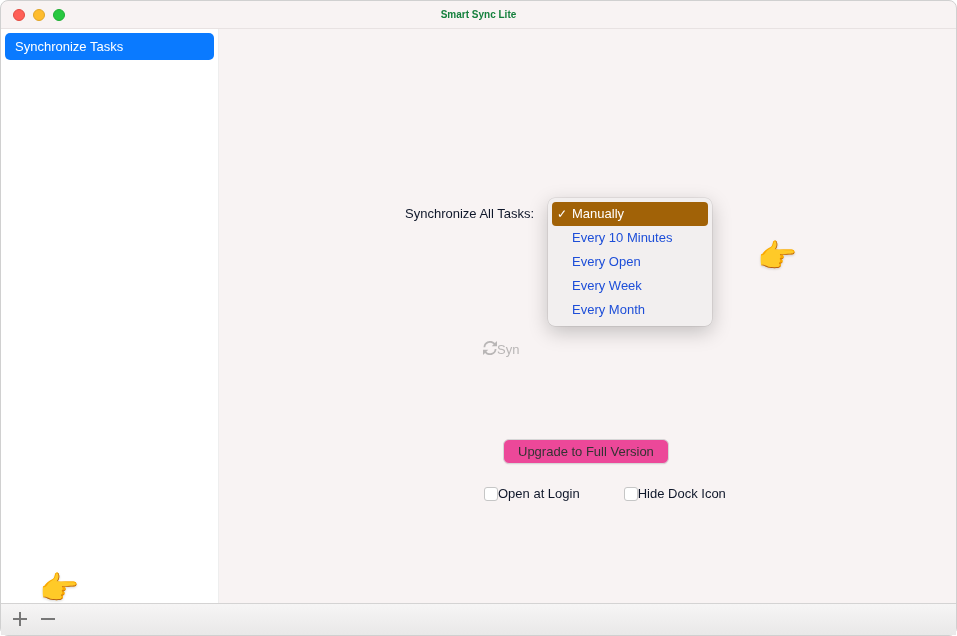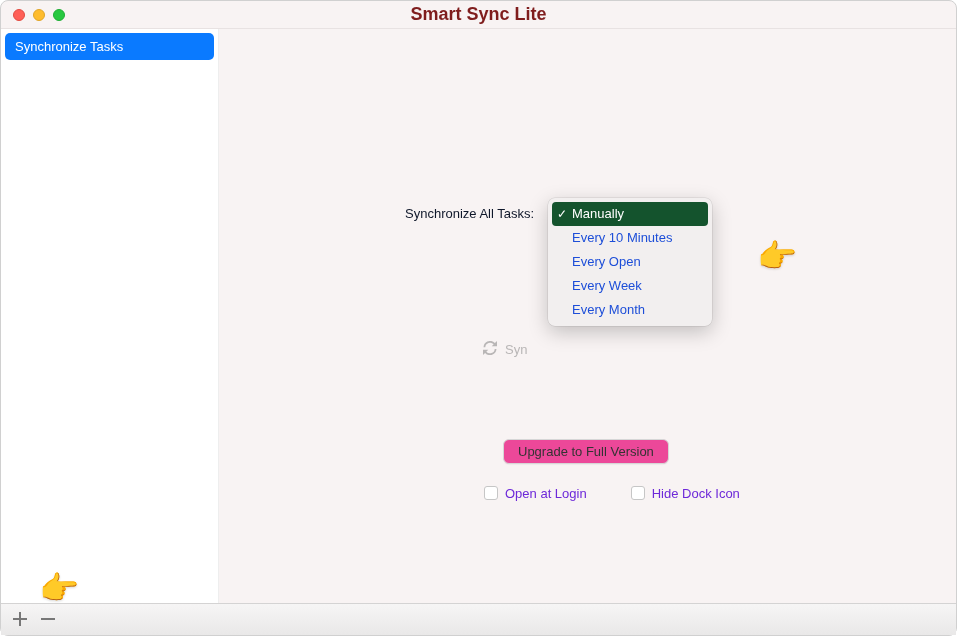--- a/index.html
+++ b/index.html
@@ -22,21 +22,21 @@
   }
   .traffic-lights {
     display: flex; gap: 8px; padding-left: 12px;
   }
   .tl { width: 12px; height: 12px; border-radius: 50%; }
   .tl.red { background: #ff5f57; border: 0.5px solid #e24b41; }
   .tl.yellow { background: #febc2e; border: 0.5px solid #e0a528; }
   .tl.green { background: #28c840; border: 0.5px solid #1fae35; }
   .title {
     position: absolute; left: 0; right: 0; text-align: center;
-    font-size: 18px; font-weight: 600; color: #7f1d1d;
+    font-size: 10px; font-weight: 600; color: #15803d;
   }
 
   
   .sidebar {
     position: absolute; left: 0; top: 28px; bottom: 32px;
     width: 218px; background: #ffffff;
     border-right: 1px solid #eee;
   }
   .sidebar-item {
     margin: 4px; padding: 6px 10px;
@@ -68,41 +68,41 @@
     position: absolute; left: 218px; right: 0; top: 28px; bottom: 32px;
   }
 
   .sync-label {
     position: absolute; left: 186px; top: 177px;
     font-size: 13px; color: #0f172a;
   }
 
   .sync-button {
     position: absolute; left: 264px; top: 312px;
-    display: inline-flex; align-items: center; gap: 8px;
+    display: inline-flex; align-items: center; 
     color: #b9b6b6; font-size: 13px;
     background: transparent; border: none;
   }
   .sync-button svg { width: 14px; height: 14px; fill: #b9b6b6; }
 
   .upgrade-button {
     position: absolute; left: 284px; top: 410px;
     background: #ec4899; border: 1px solid #d6d6d6;
     border-radius: 6px;
     padding: 4px 14px; font-size: 13px; color: #333;
     box-shadow: 0 1px 1px rgba(0,0,0,0.04);
   }
 
   .checks {
     position: absolute; left: 265px; top: 457px;
     display: flex; gap: 44px;
   }
   .check {
-    display: flex; align-items: flex-start; gap: 7px;
-    font-size: 13px; color: #6d28d9;
+    display: flex; align-items: flex-end; 
+    font-size: 13px; color: #0f172a;
   }
   .check .box {
     width: 14px; height: 14px;
     border: 1px solid #c6c6c6; border-radius: 3px;
     background: #fff; display: inline-block;
   }
 
   
   .dropdown {
     position: absolute; left: 329px; top: 169px;
@@ -114,21 +114,21 @@
   }
   .dropdown-item {
     font-size: 13px; color: #1d4ed8;
     padding: 2px 8px 2px 20px;
     border-radius: 4px;
     line-height: 20px;
     position: relative;
     cursor: default;
   }
   .dropdown-item.selected {
-    background: #14532d; color: #fff;
+    background: #a16207; color: #fff;
   }
   .dropdown-item.selected::before {
     content: "✓";
     position: absolute; left: 5px; top: 2px;
     font-size: 12px; color: #fff;
   }
 
   
   .hand {
     position: absolute; font-size: 32px;

